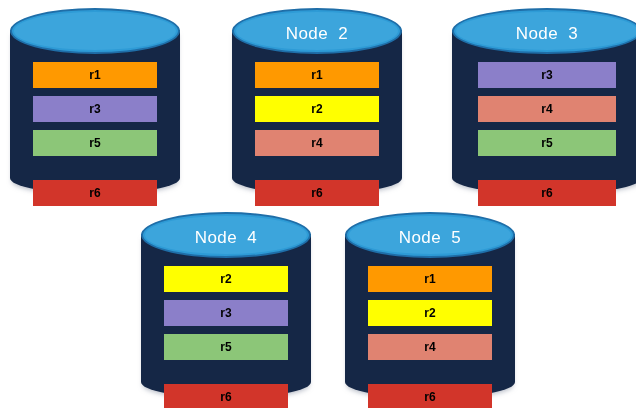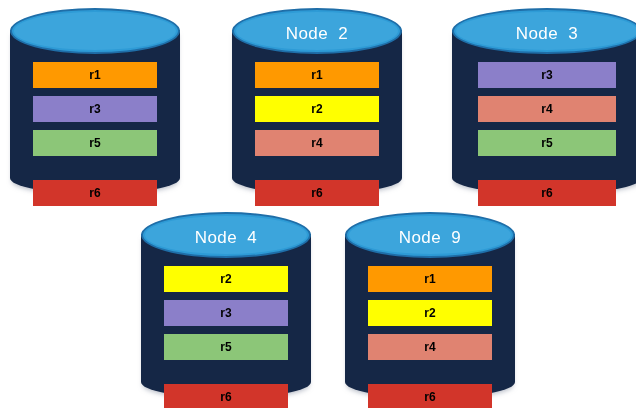--- a/index.html
+++ b/index.html
@@ -150,21 +150,21 @@
         <div class="bar" style="background: rgb(210, 53, 42); color: rgb(0, 0, 0);">
           <span>r6</span>
         </div>
       </div>
     </div>
     <div class="node" style="left: 345px; top: 212px; width: 170px; height: 186px;">
       <div class="cyl-body" style="top: 22px; height: 164px; background: rgb(21, 39, 70);"></div>
       <div class="cyl-top" style="height: 46px; border-color: rgb(31, 110, 168); background: rgb(46, 155, 214);">
         <div class="cyl-top-inner"></div>
       </div>
-      <div class="node-label" style="top: 16px; color: rgb(255, 255, 255);">Node  9</div>
+      <div class="node-label" style="top: 16px; color: rgb(255, 255, 255);">Node  5</div>
       <div class="bars" style="top: 54px;">
         <div class="bar" style="background: rgb(255, 153, 0); color: rgb(0, 0, 0);">
           <span>r1</span>
         </div>
         <div class="bar" style="background: rgb(255, 255, 0); color: rgb(0, 0, 0);">
           <span>r2</span>
         </div>
         <div class="bar" style="background: rgb(224, 131, 113); color: rgb(0, 0, 0);">
           <span>r4</span>
         </div>

